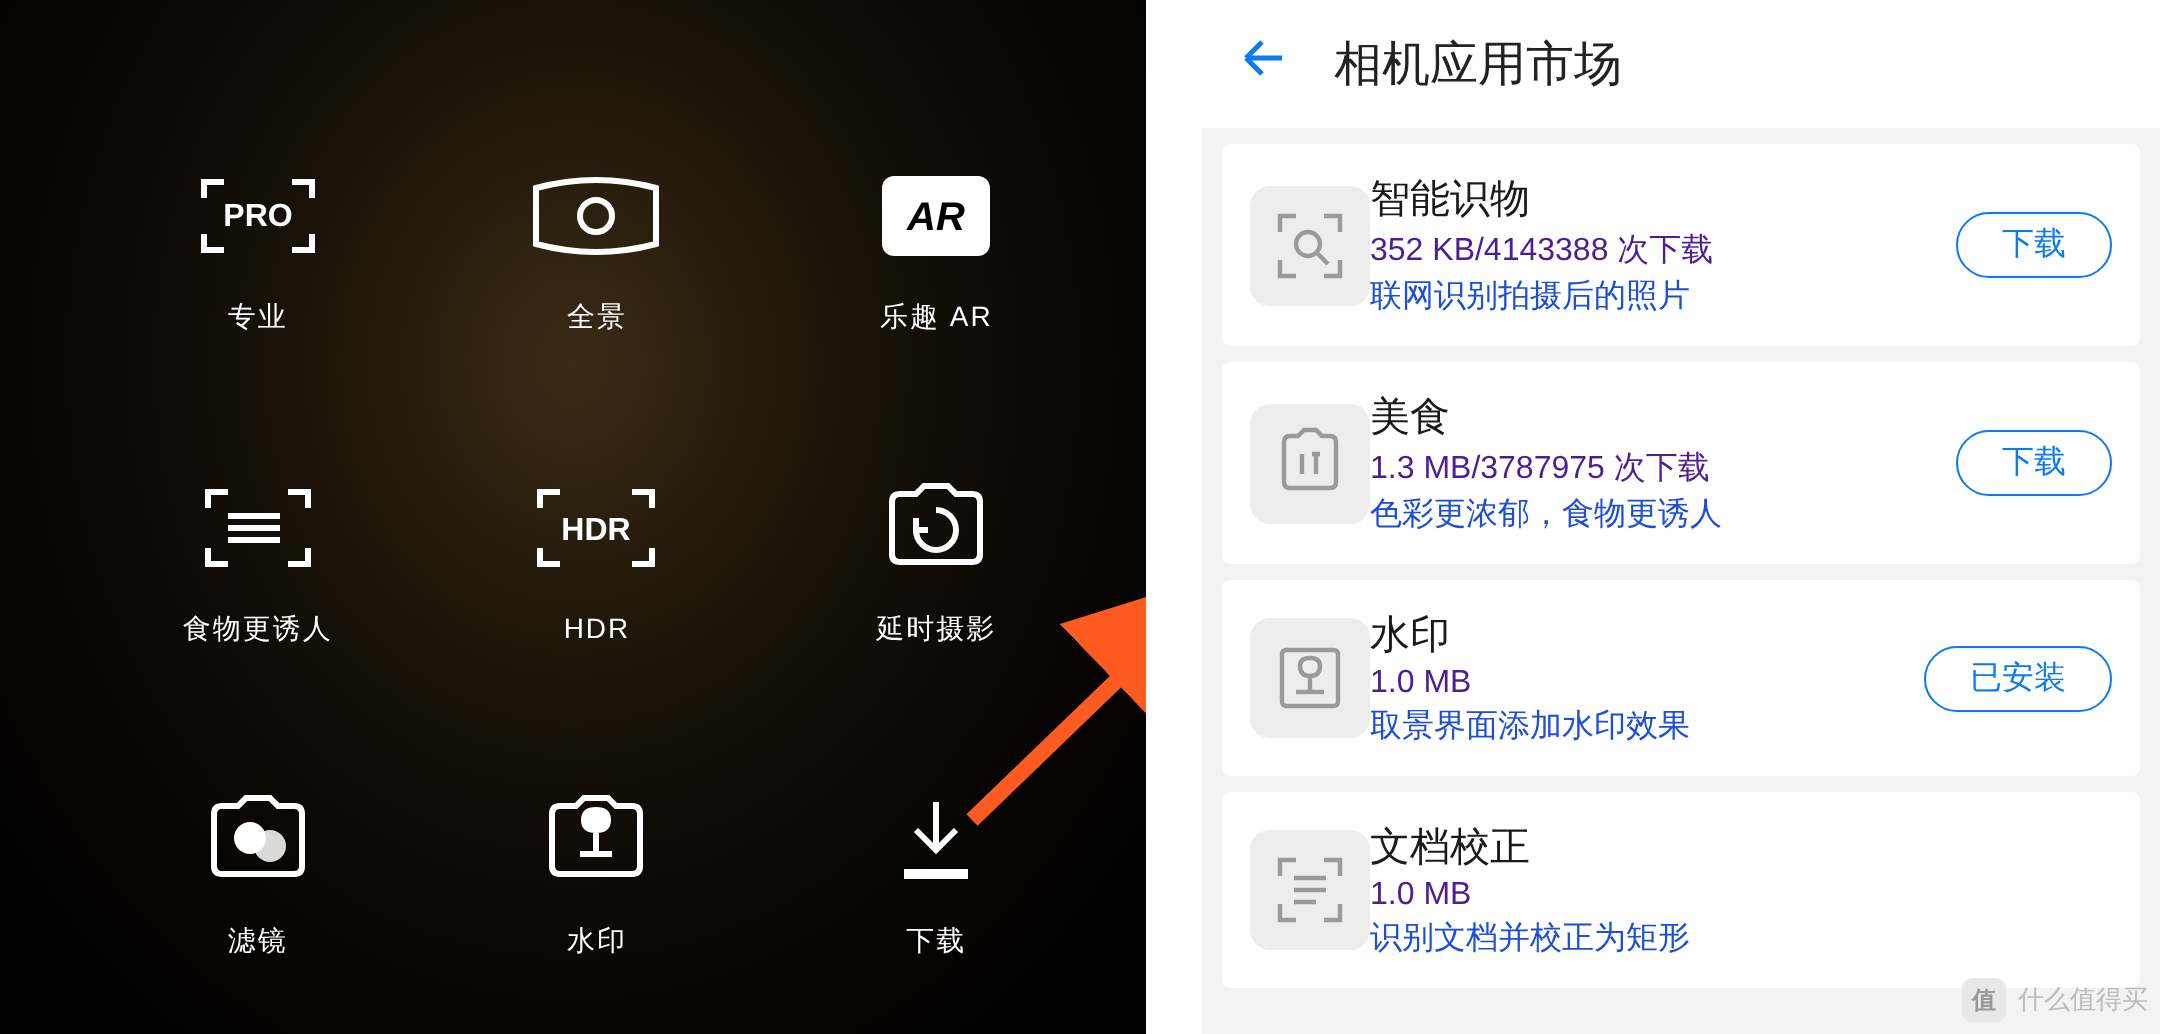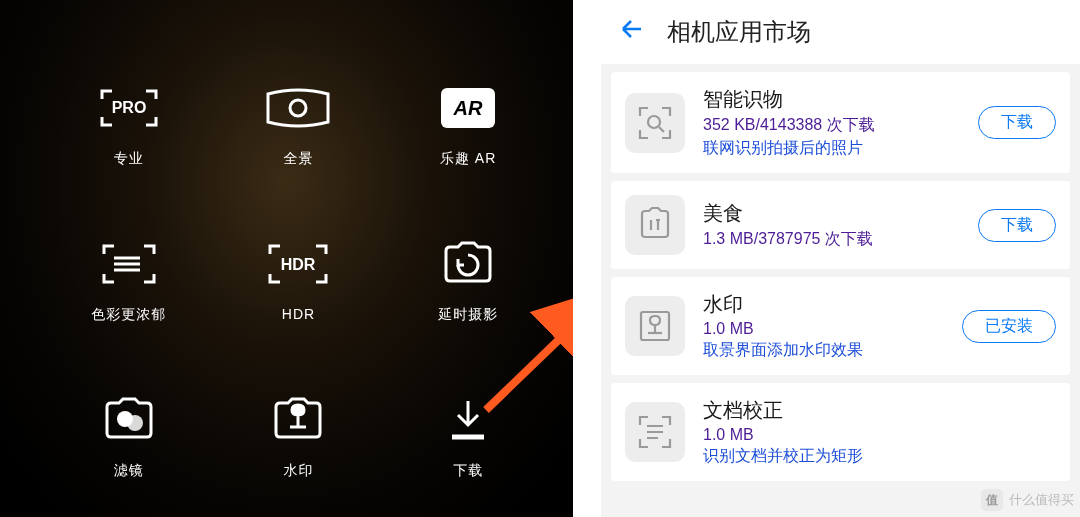--- a/index.html
+++ b/index.html
@@ -48,21 +48,21 @@
   }
   .rp-header {
     height: 64px; display: flex; align-items: center; gap: 22px;
     padding: 0 18px;
   }
   .back-arrow { color: #0a7af5; font-size: 26px; }
   .rp-title { font-size: 24px; color: #222; font-weight: 400; }
   .rp-list { flex: 1; background: #f3f3f3; padding: 8px 10px 0 10px; display: flex; flex-direction: column; gap: 8px; overflow: hidden; }
   .rp-row {
     background: #fff; border-radius: 4px; padding: 14px 14px;
-    display: flex; align-items: center; gap: 18px;
+    display: flex; align-items: center; gap: 0;
   }
   .rp-ico {
     width: 60px; height: 60px; border-radius: 10px;
     background: #ededed; display: flex; align-items: center; justify-content: center;
     flex: none;
   }
   .rp-ico svg { stroke: #9a9a9a; fill: none; stroke-width: 2.2; }
   .rp-text { flex: 1; min-width: 0; }
   .rp-name { font-size: 20px; color: #1a1a1a; }
   .rp-meta { font-size: 16px; color: #4c1d95; margin-top: 2px; }
@@ -121,21 +121,21 @@
       <div class="lbl">乐趣 AR</div>
     </div>
 
     <div class="mode-item">
       <div class="ico">
         <svg width="58" height="48" viewBox="0 0 58 48">
             <path d="M4 14 V6 H14 M44 6 H54 V14 M54 34 V42 H44 M14 42 H4 V34"></path>
             <path d="M14 18 H40 M14 24 H40 M14 30 H40"></path>
           </svg>
       </div>
-      <div class="lbl">色彩更浓郁</div>
+      <div class="lbl">食物更诱人</div>
     </div>
 
     <div class="mode-item">
       <div class="ico">
         <svg width="64" height="48" viewBox="0 0 64 48">
             <path d="M4 14 V6 H14 M50 6 H60 V14 M60 34 V42 H50 M14 42 H4 V34"></path>
             <text x="32" y="30" text-anchor="middle" font-size="16" fill="#fff" stroke="none" font-weight="bold">HDR</text>
           </svg>
       </div>
       <div class="lbl">HDR</div>
@@ -228,20 +228,21 @@
     <div class="rp-row">
       <div class="rp-ico">
         <svg width="38" height="38" viewBox="0 0 38 38">
             <path d="M6 12 V8 Q6 5 9 5 H13 L16 2 H22 L25 5 H29 Q32 5 32 8 V28 Q32 31 29 31 H9 Q6 31 6 28 V12"></path>
             <path d="M15 14 V24 M22 14 V24 M20 14 H24"></path>
           </svg>
       </div>
       <div class="rp-text">
         <div class="rp-name">美食</div>
         <div class="rp-meta">1.3 MB/3787975 次下载</div>
+        <div class="rp-desc">色彩更浓郁，食物更诱人</div>
       </div>
       <div class="rp-btn">下载</div>
     </div>
 
     <div class="rp-row">
       <div class="rp-ico">
         <svg width="38" height="38" viewBox="0 0 38 38">
             <rect x="5" y="5" width="28" height="28" rx="2"></rect>
             <path d="M12 26 H26"></path>
             <path d="M19 26 V18 Q14 18 14 13 Q14 9 19 9 Q24 9 24 13 Q24 18 19 18"></path>

